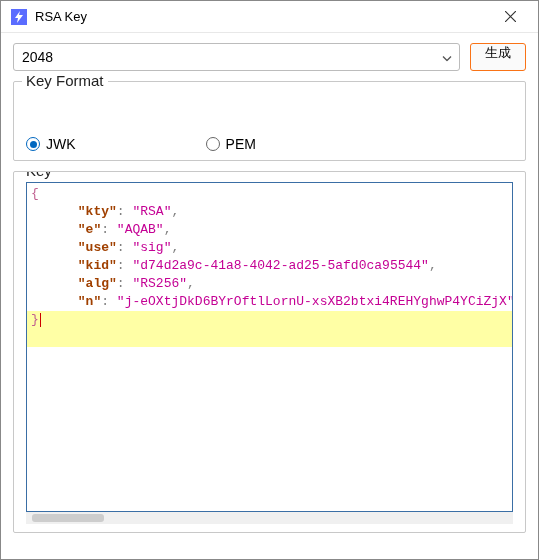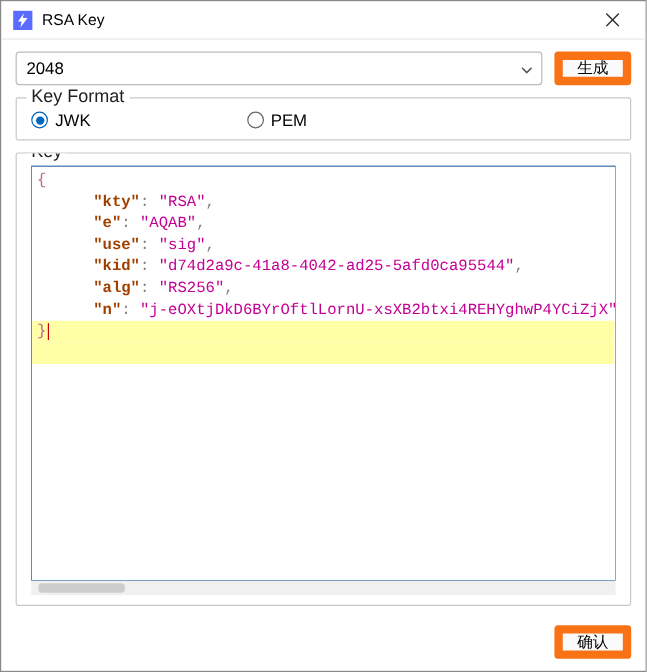--- a/index.html
+++ b/index.html
@@ -72,25 +72,25 @@
     position: absolute;
     right: 8px;
     top: 50%;
     transform: translateY(-50%);
     pointer-events: none;
   }
   .btn {
     height: 28px;
     min-width: 56px;
     padding: 0 12px;
-    border: 7px solid #f97316;
+    border: 1px solid #f97316;
     border-radius: 3px;
     background: #fafafa;
     font-size: 13px;
-    display: flex; align-items: center; justify-content: center;
+    display: flex; align-items: flex-start; justify-content: center;
     cursor: pointer;
   }
   .fieldset {
     border: 1px solid #c8c8c8;
     border-radius: 2px;
     position: relative;
     padding: 10px 12px 8px 12px;
     margin-bottom: 10px;
   }
   .fieldset.key {
@@ -106,20 +106,21 @@
     left: 8px;
     background: #fff;
     padding: 0 4px;
     font-size: 15px;
     color: #222;
   }
   .radio-row {
     display: flex;
     gap: 130px;
     align-items: center;
+    margin-top: 44px;
   }
   .radio {
     display: flex;
     align-items: center;
     gap: 6px;
     cursor: pointer;
     font-size: 14px;
   }
   .radio-dot {
     width: 14px; height: 14px;
@@ -242,18 +243,15 @@
       <div class="legend">Key</div>
       <div class="editor" id="editor"><div class="editor-line"><span class="tok-brace">{</span></div><div class="editor-line">      <span class="tok-key">"kty"</span><span class="tok-colon">: </span><span class="tok-str">"RSA"</span><span class="tok-colon">,</span></div><div class="editor-line">      <span class="tok-key">"e"</span><span class="tok-colon">: </span><span class="tok-str">"AQAB"</span><span class="tok-colon">,</span></div><div class="editor-line">      <span class="tok-key">"use"</span><span class="tok-colon">: </span><span class="tok-str">"sig"</span><span class="tok-colon">,</span></div><div class="editor-line">      <span class="tok-key">"kid"</span><span class="tok-colon">: </span><span class="tok-str">"d74d2a9c-41a8-4042-ad25-5afd0ca95544"</span><span class="tok-colon">,</span></div><div class="editor-line">      <span class="tok-key">"alg"</span><span class="tok-colon">: </span><span class="tok-str">"RS256"</span><span class="tok-colon">,</span></div><div class="editor-line">      <span class="tok-key">"n"</span><span class="tok-colon">: </span><span class="tok-str">"j-eOXtjDkD6BYrOftlLornU-xsXB2btxi4REHYghwP4YCiZjX"</span></div><div class="editor-line highlight"><span class="tok-brace">}</span><span class="caret"></span></div><div class="editor-line highlight"></div></div>
       <div class="hscroll-track">
         <div class="hscroll-thumb"></div>
       </div>
     </div>
 
   </div>
 
   <div class="footer">
-    <div class="btn">
-      <span>确认</span>
-    </div>
   </div>
 
 </div>
 
 </body></html>

